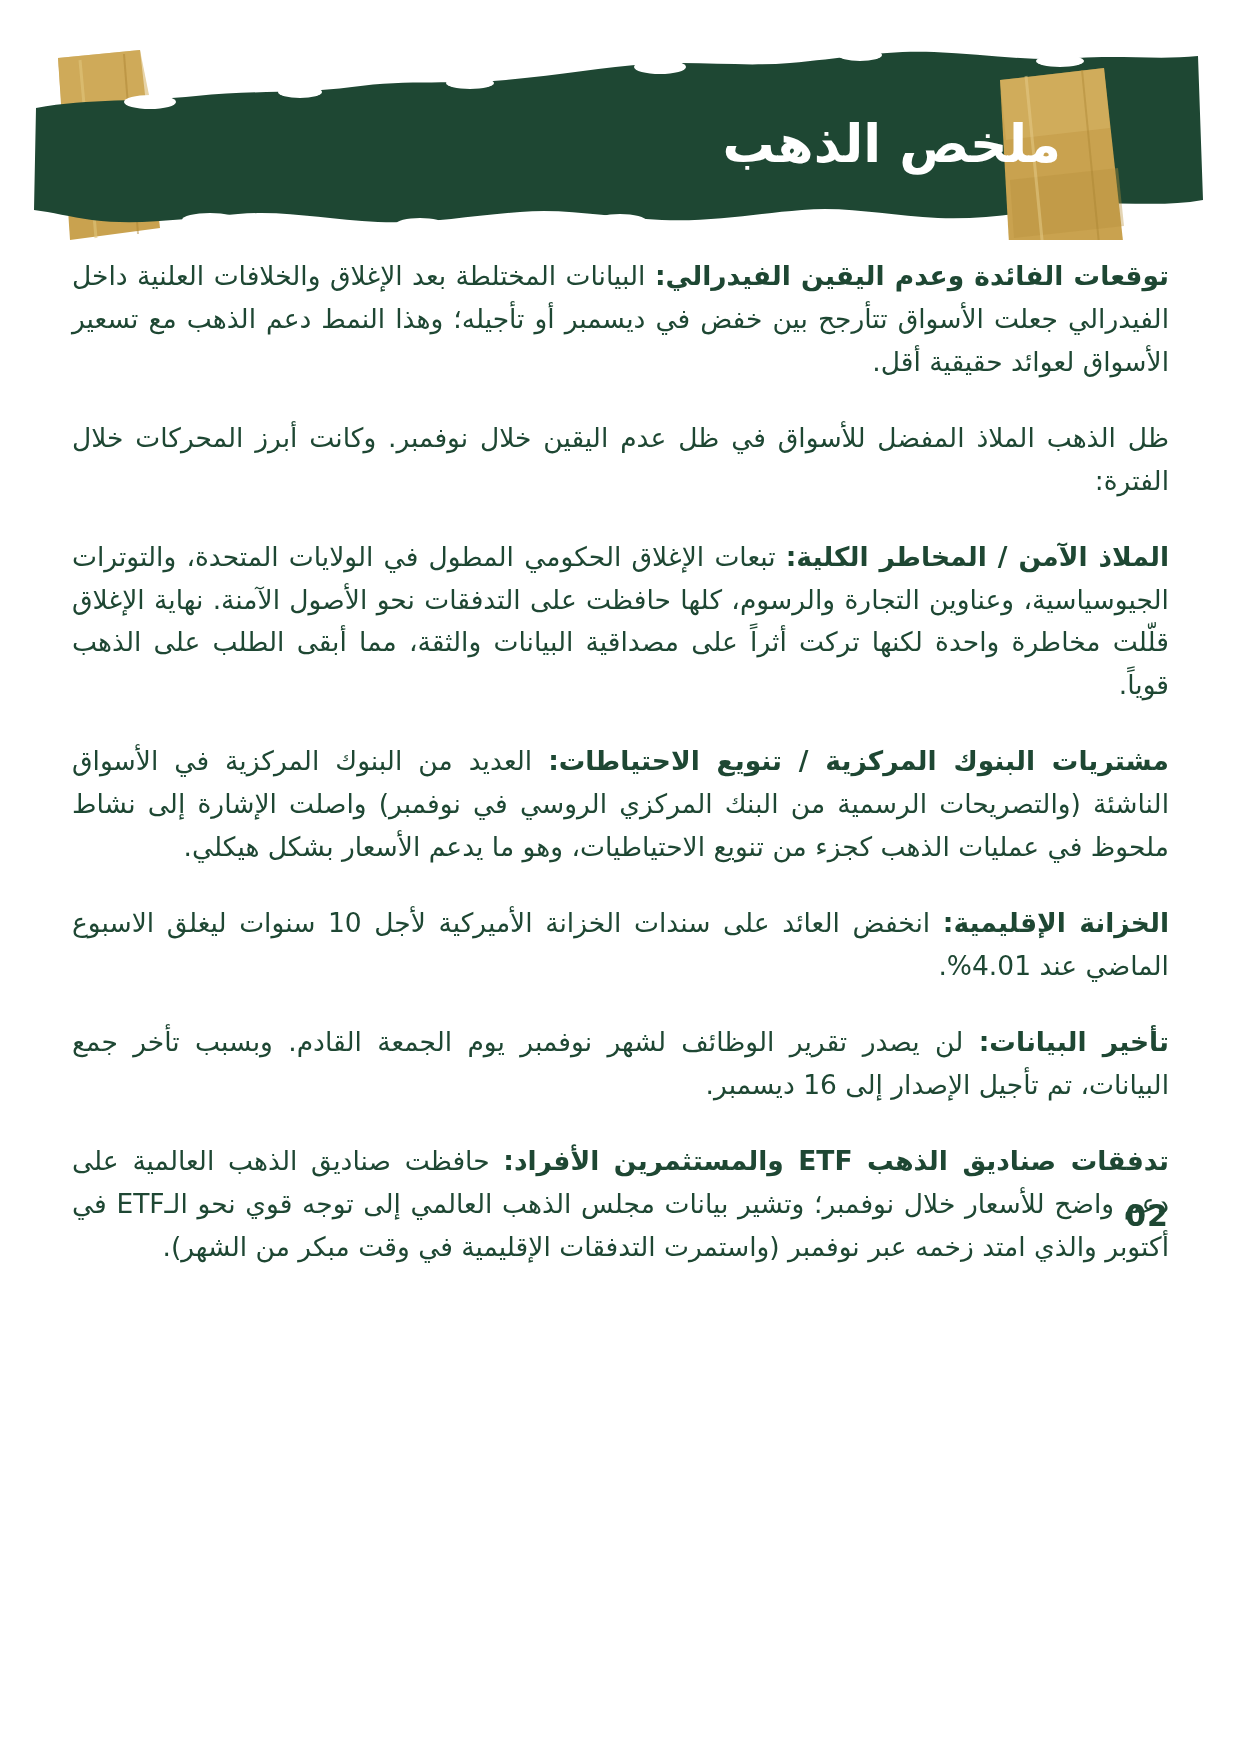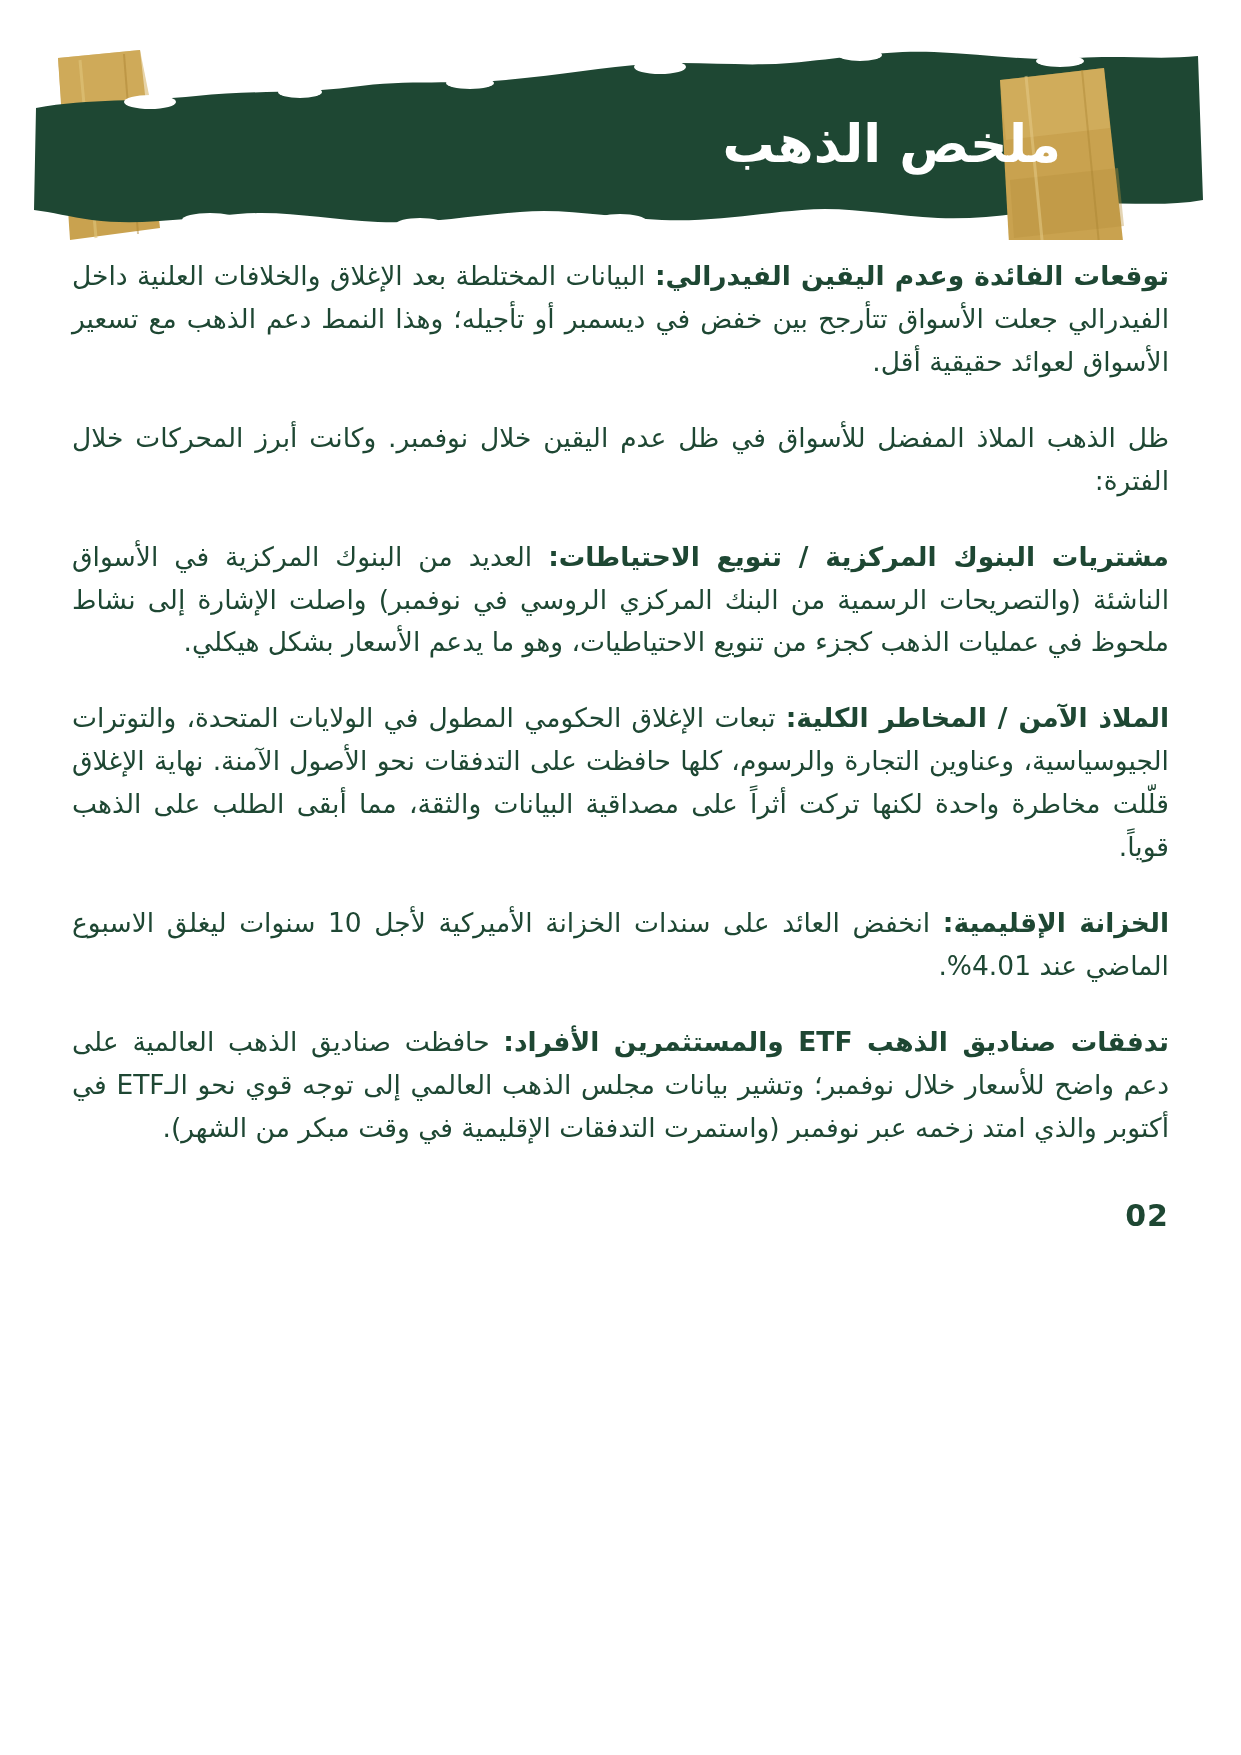--- a/index.html
+++ b/index.html
@@ -150,31 +150,34 @@
 
     <p class="para">
       <span class="lead">توقعات الفائدة وعدم اليقين الفيدرالي:</span><span> البيانات المختلطة بعد الإغلاق والخلافات العلنية داخل الفيدرالي جعلت الأسواق تتأرجح بين خفض في ديسمبر أو تأجيله؛ وهذا النمط دعم الذهب مع تسعير الأسواق لعوائد حقيقية أقل.</span>
     </p>
 
     <p class="para">
       <span>ظل الذهب الملاذ المفضل للأسواق في ظل عدم اليقين خلال نوفمبر. وكانت أبرز المحركات خلال الفترة:</span>
     </p>
 
     <p class="para">
-      <span class="lead">مشتريات البنوك المركزية / تنويع الاحتياطات:</span><span> العديد من البنوك المركزية في الأسواق الناشئة (والتصريحات الرسمية من البنك المركزي الروسي في نوفمبر) واصلت الإشارة إلى نشاط ملحوظ في عمليات الذهب كجزء من تنويع الاحتياطيات، وهو ما يدعم الأسعار بشكل هيكلي.</span>
+      <span class="lead">الملاذ الآمن / المخاطر الكلية:</span><span> تبعات الإغلاق الحكومي المطول في الولايات المتحدة، والتوترات الجيوسياسية، وعناوين التجارة والرسوم، كلها حافظت على التدفقات نحو الأصول الآمنة. نهاية الإغلاق قلّلت مخاطرة واحدة لكنها تركت أثراً على مصداقية البيانات والثقة، مما أبقى الطلب على الذهب قوياً.</span>
     </p>
 
     <p class="para">
-      <span class="lead">الملاذ الآمن / المخاطر الكلية:</span><span> تبعات الإغلاق الحكومي المطول في الولايات المتحدة، والتوترات الجيوسياسية، وعناوين التجارة والرسوم، كلها حافظت على التدفقات نحو الأصول الآمنة. نهاية الإغلاق قلّلت مخاطرة واحدة لكنها تركت أثراً على مصداقية البيانات والثقة، مما أبقى الطلب على الذهب قوياً.</span>
+      <span class="lead">مشتريات البنوك المركزية / تنويع الاحتياطات:</span><span> العديد من البنوك المركزية في الأسواق الناشئة (والتصريحات الرسمية من البنك المركزي الروسي في نوفمبر) واصلت الإشارة إلى نشاط ملحوظ في عمليات الذهب كجزء من تنويع الاحتياطيات، وهو ما يدعم الأسعار بشكل هيكلي.</span>
     </p>
 
     <p class="para">
       <span class="lead">الخزانة الإقليمية:</span><span> انخفض العائد على سندات الخزانة الأميركية لأجل 10 سنوات ليغلق الاسبوع الماضي عند 4.01%.</span>
     </p>
 
+    <p class="para">
+      <span class="lead">تأخير البيانات:</span><span> لن يصدر تقرير الوظائف لشهر نوفمبر يوم الجمعة القادم. وبسبب تأخر جمع البيانات، تم تأجيل الإصدار إلى 16 ديسمبر.</span>
+    </p>
 
     <p class="para last">
       <span class="lead">تدفقات صناديق الذهب ETF والمستثمرين الأفراد:</span><span> حافظت صناديق الذهب العالمية على دعم واضح للأسعار خلال نوفمبر؛ وتشير بيانات مجلس الذهب العالمي إلى توجه قوي نحو الـETF في أكتوبر والذي امتد زخمه عبر نوفمبر (واستمرت التدفقات الإقليمية في وقت مبكر من الشهر).</span>
     </p>
 
   </div>
 
   <div class="page-number">02</div>
 
 </div>

